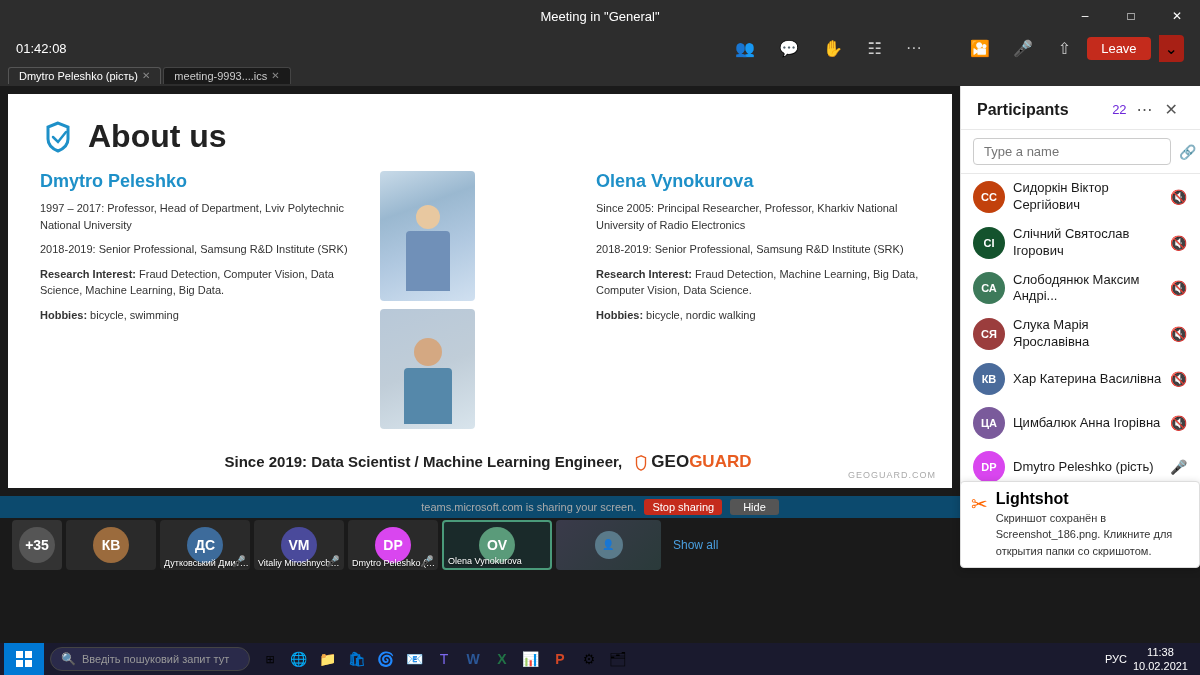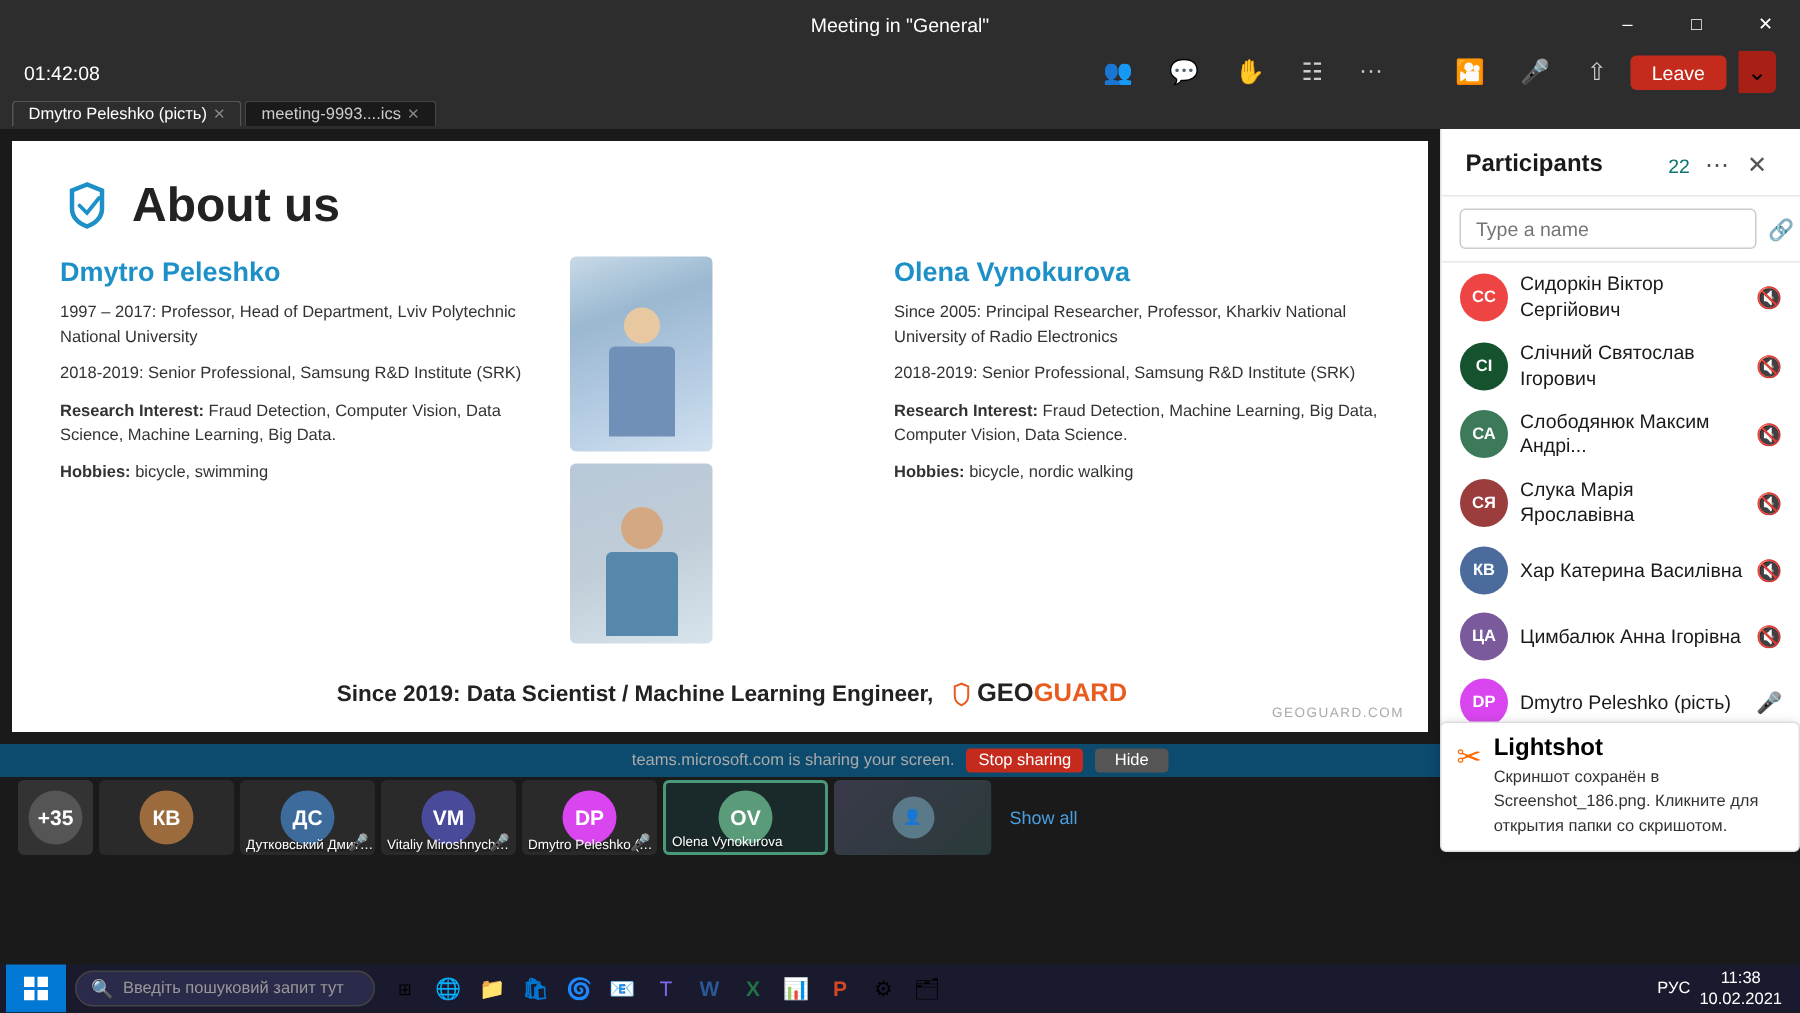--- a/index.html
+++ b/index.html
@@ -342,21 +342,21 @@
       align-items: flex-start;
       gap: 8px;
       box-shadow: 0 2px 8px rgba(0,0,0,0.2);
       z-index: 100;
     }
     .lightshot-icon { font-size: 20px; color: #ff6600; flex-shrink: 0; margin-top: 2px; }
     .lightshot-text { font-size: 11px; color: #333; line-height: 1.5; }
     .lightshot-title { font-weight: 600; margin-bottom: 2px; }
 
     
-    .av-cc { background: #ef4444; }
+    .av-cc { background: #c2410c; }
     .av-ci { background: #14532d; }
     .av-ca { background: #3d7a5a; }
     .av-cb { background: #9b3d3d; }
     .av-kh { background: #4a6b9b; }
     .av-ts { background: #7a5a9b; }
     .av-dp { background: #d946ef; }
     .av-ov { background: #5a9b7a; }
     .av-vm { background: #4a4a9b; }
     .av-kb { background: #9b6b3d; }
     .av-ds { background: #3d6b9b; }
@@ -475,21 +475,21 @@
         </span>
       </div>
 
       <div class="slide-watermark">GEOGUARD.COM</div>
     </div>
   </div>
 
   <div class="participants-panel">
     <div class="panel-header">
       <span class="panel-title">Participants</span>
-      <span style="color:#0f766e;font-size:13px;margin-right:4px;">22</span>
+      <span style="color:#6d28d9;font-size:13px;margin-right:4px;">22</span>
       <span class="panel-more-btn">⋯</span>
       <span class="panel-close-btn">✕</span>
     </div>
 
     <div class="search-container">
       <input class="search-input" type="text" placeholder="Type a name" style="">
       <span class="search-icon-btn">🔗</span>
     </div>
 
     <div class="participants-list">

